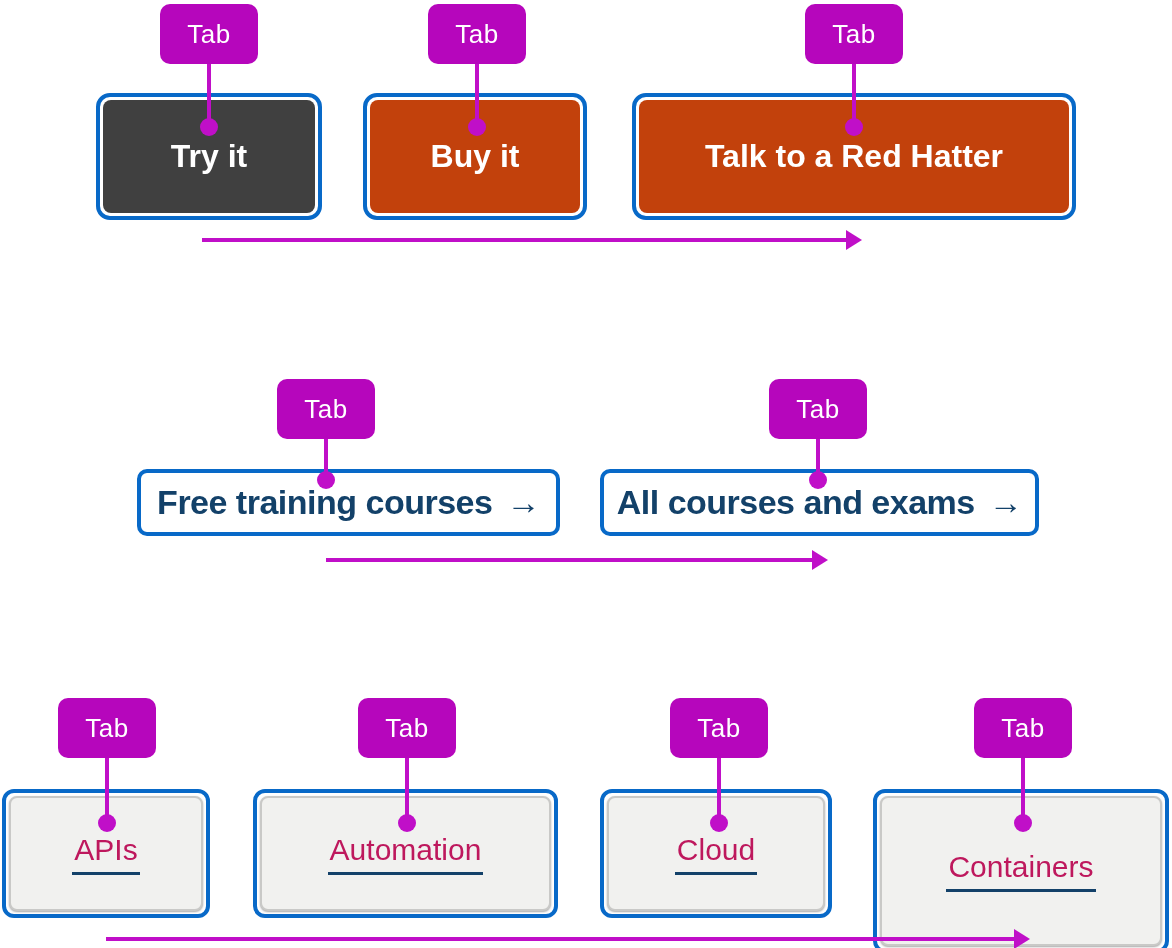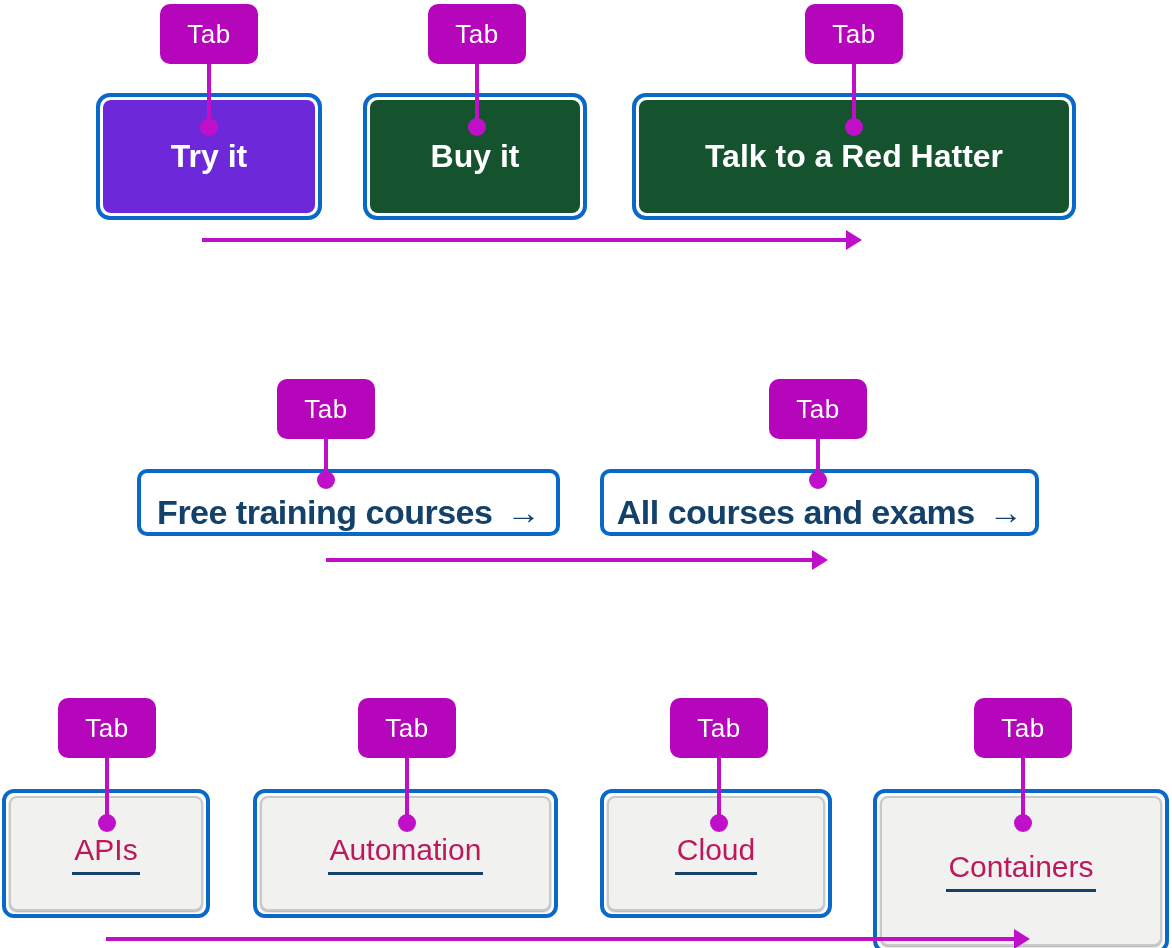--- a/index.html
+++ b/index.html
@@ -21,26 +21,26 @@
     position:absolute;border:4px solid #0869C8;border-radius:14px;padding:3px;
     box-sizing:border-box;background:transparent;z-index:1;
   }
   .ring-inner-fill{width:100%;height:100%;border-radius:8px;box-sizing:border-box;}
   
   .btn{
     border:none;display:flex;align-items:center;justify-content:center;
     color:#ffffff;font-size:32px;font-weight:700;font-family:"Liberation Sans",sans-serif;
     cursor:pointer;white-space:nowrap;
   }
-  .btn-red{background:#6d28d9;}
-  .btn-dark{background:#14532d;text-align:right;}
+  .btn-red{background:#404040;}
+  .btn-dark{background:#c2410c;text-align:right;}
   
   .linkbox{
     position:absolute;border:4px solid #0869C8;border-radius:10px;box-sizing:border-box;
-    display:flex;align-items:flex-end;justify-content:center;gap:14px;
+    display:flex;align-items:center;justify-content:center;gap:14px;
     color:#134169;font-size:34px;font-weight:700;text-decoration:none;
     white-space:nowrap;letter-spacing:-0.5px;z-index:1;
   }
   .linkbox .arrow-glyph{font-weight:700;font-size:34px;}
   
   .card{
     width:100%;height:100%;border-radius:8px;box-sizing:border-box;
     background:#F1F1EF;border:2px solid #C9C9C7;box-shadow:0 1px 2px rgba(0,0,0,.35);
     display:flex;align-items:center;justify-content:center;
   }

